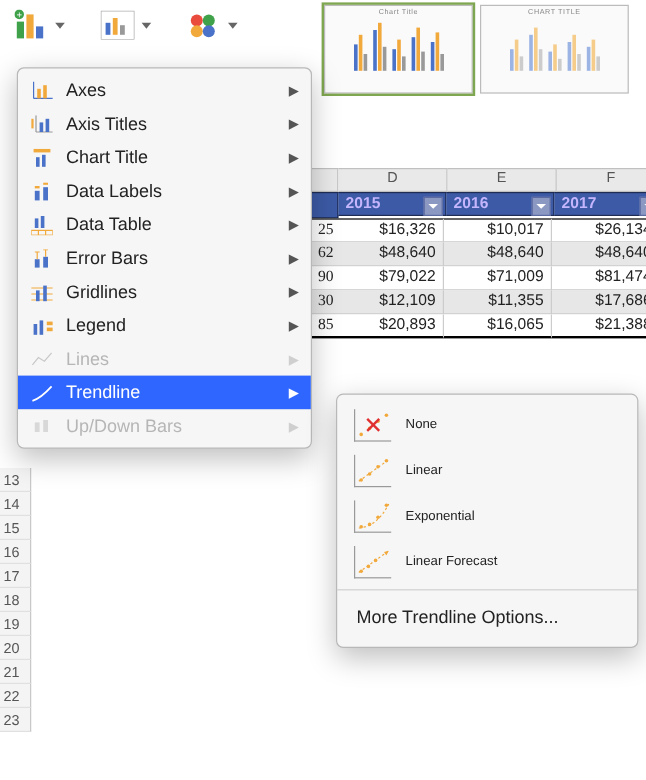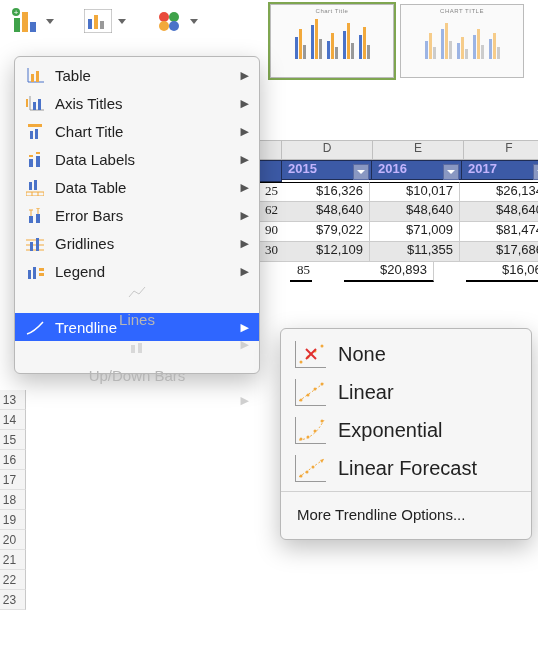--- a/index.html
+++ b/index.html
@@ -9,46 +9,46 @@
 .preview-strip{position:absolute;top:4px;left:270px;display:flex;gap:6px;}
 .preview{width:124px;height:74px;border:1px solid #bbb;background:#fafafa;font-size:6px;display:flex;flex-direction:column;align-items:center;padding:2px;box-sizing:border-box;}
 .preview.sel{outline:2px solid #7fa650;}
 .preview .ptitle{font-size:6px;color:#888;margin:1px 0 3px 0;letter-spacing:.5px;}
 .preview .bars{display:flex;align-items:flex-end;gap:5px;height:42px;}
 .preview .grp{display:flex;align-items:flex-end;gap:1px;}
 .preview .b{width:3px;}
 .menu{position:absolute;top:56px;left:14px;width:244px;background:#f6f6f6;border:1px solid #b8b8b8;border-radius:6px;box-shadow:0 8px 24px rgba(0,0,0,.25);padding:4px 0;z-index:10;}
 .mi{display:flex;align-items:center;height:28px;padding:0 10px 0 10px;font-size:15px;color:#222;gap:10px;}
 .mi .arr{margin-left:auto;font-size:11px;color:#555;}
-.mi.dis{color:#b6b6b6;flex-direction:column;}
+.mi.dis{color:#b6b6b6;}
 .mi.dis .arr{color:#cfcfcf;}
 .mi.sel{background:#2f66ff;color:#fff;}
 .mi.sel .arr{color:#fff;}
 .mi .ic{width:20px;height:18px;display:flex;align-items:flex-end;justify-content:center;}
 .submenu{position:absolute;top:328px;left:280px;width:250px;background:#f6f6f6;border:1px solid #b8b8b8;border-radius:6px;box-shadow:0 8px 24px rgba(0,0,0,.25);padding:6px 0;z-index:11;}
-.smi{display:flex;align-items:center;height:38px;padding:0 14px;font-size:20px;gap:12px;}
+.smi{display:flex;align-items:center;height:38px;padding:0 14px;font-size:11px;gap:12px;}
 .smi .sic{width:30px;height:26px;position:relative;border-left:1px solid #999;border-bottom:1px solid #999;}
 .smi .sic .ln{position:absolute;left:0;top:0;width:100%;height:100%;}
 .sep{height:1px;background:#d0d0d0;margin:4px 0;}
 .more{padding:10px 16px;font-size:15px;}
 .sheet-area{position:absolute;top:88px;left:0;width:538px;}
 .rowhdrs{position:absolute;top:302px;left:0;width:26px;}
 .rh{height:20px;text-align:center;padding-right:6px;font-size:12px;color:#555;border-bottom:1px solid #e0e0e0;border-right:1px solid #c8c8c8;background:#f4f4f4;box-sizing:border-box;line-height:20px;}
 .grid{position:absolute;top:52px;left:258px;font-size:13px;}
 .cols{display:flex;}
 .colh{width:90px;height:18px;background:#e9e9e9;border:1px solid #c0c0c0;border-left:none;text-align:center;font-size:12px;color:#555;position:relative;}
 .yearrow{display:flex;}
 .yearcell{width:90px;height:20px;background:#3c5aa6;color:#c4b5fd;font-weight:600;border:1px solid #1f2d55;border-left:none;text-align:left;padding-left:6px;box-sizing:border-box;position:relative;}
 .yearcell .flt{position:absolute;right:2px;top:3px;width:14px;height:14px;background:#8a98c2;border:1px solid #5a6aa0;}
 .yearcell .flt:after{content:"";position:absolute;left:3px;top:5px;border-left:4px solid transparent;border-right:4px solid transparent;border-top:4px solid #fff;}
 .drow{display:flex;}
 .dcut{width:22px;height:20px;border-bottom:1px solid #ccc;text-align:right;padding-right:2px;box-sizing:border-box;background:#fff;font-family:Liberation Serif, serif;}
 .dcell{width:90px;height:20px;border:1px solid #ccc;border-left:none;border-top:none;text-align:right;padding-right:6px;box-sizing:border-box;background:#fff;}
 .drow.band .dcell,.drow.band .dcut{background:#e7e7e7;}
-.drow.last .dcell,.drow.last .dcut{border-bottom:2px solid #000;margin-left:32px;}
+.drow.last .dcell,.drow.last .dcut{border-bottom:2px solid #000;}
 .drow.first .dcell,.drow.first .dcut{border-top:1px solid #000;}
 svg{display:block;}
 </style>
 </head>
 <body>
 
 <div class="toolbar">
   <div class="tb-btn">
     <svg width="28" height="26">
         <rect x="2" y="10" width="6" height="14" fill="#3fa24a"></rect>
@@ -145,21 +145,21 @@
 <div class="menu">
   <div class="mi">
       <span class="ic">
         <svg width="18" height="16">
           <line x1="2" y1="0" x2="2" y2="14" stroke="#4a72c8"></line>
           <line x1="2" y1="14" x2="18" y2="14" stroke="#4a72c8"></line>
           <rect x="5" y="6" width="3" height="8" fill="#f2a93c"></rect>
           <rect x="10" y="3" width="3" height="11" fill="#f2a93c"></rect>
         </svg>
       </span>
-      <span>Table</span>
+      <span>Axes</span>
       <span class="arr">▶</span>
     </div>
   <div class="mi">
       <span class="ic">
         <svg width="18" height="16">
           <line x1="4" y1="0" x2="4" y2="14" stroke="#999"></line>
           <line x1="4" y1="14" x2="18" y2="14" stroke="#999"></line>
           <rect x="0" y="3" width="2" height="8" fill="#f2a93c"></rect>
           <rect x="7" y="6" width="3" height="8" fill="#4a72c8"></rect>
           <rect x="12" y="3" width="3" height="11" fill="#4a72c8"></rect>

